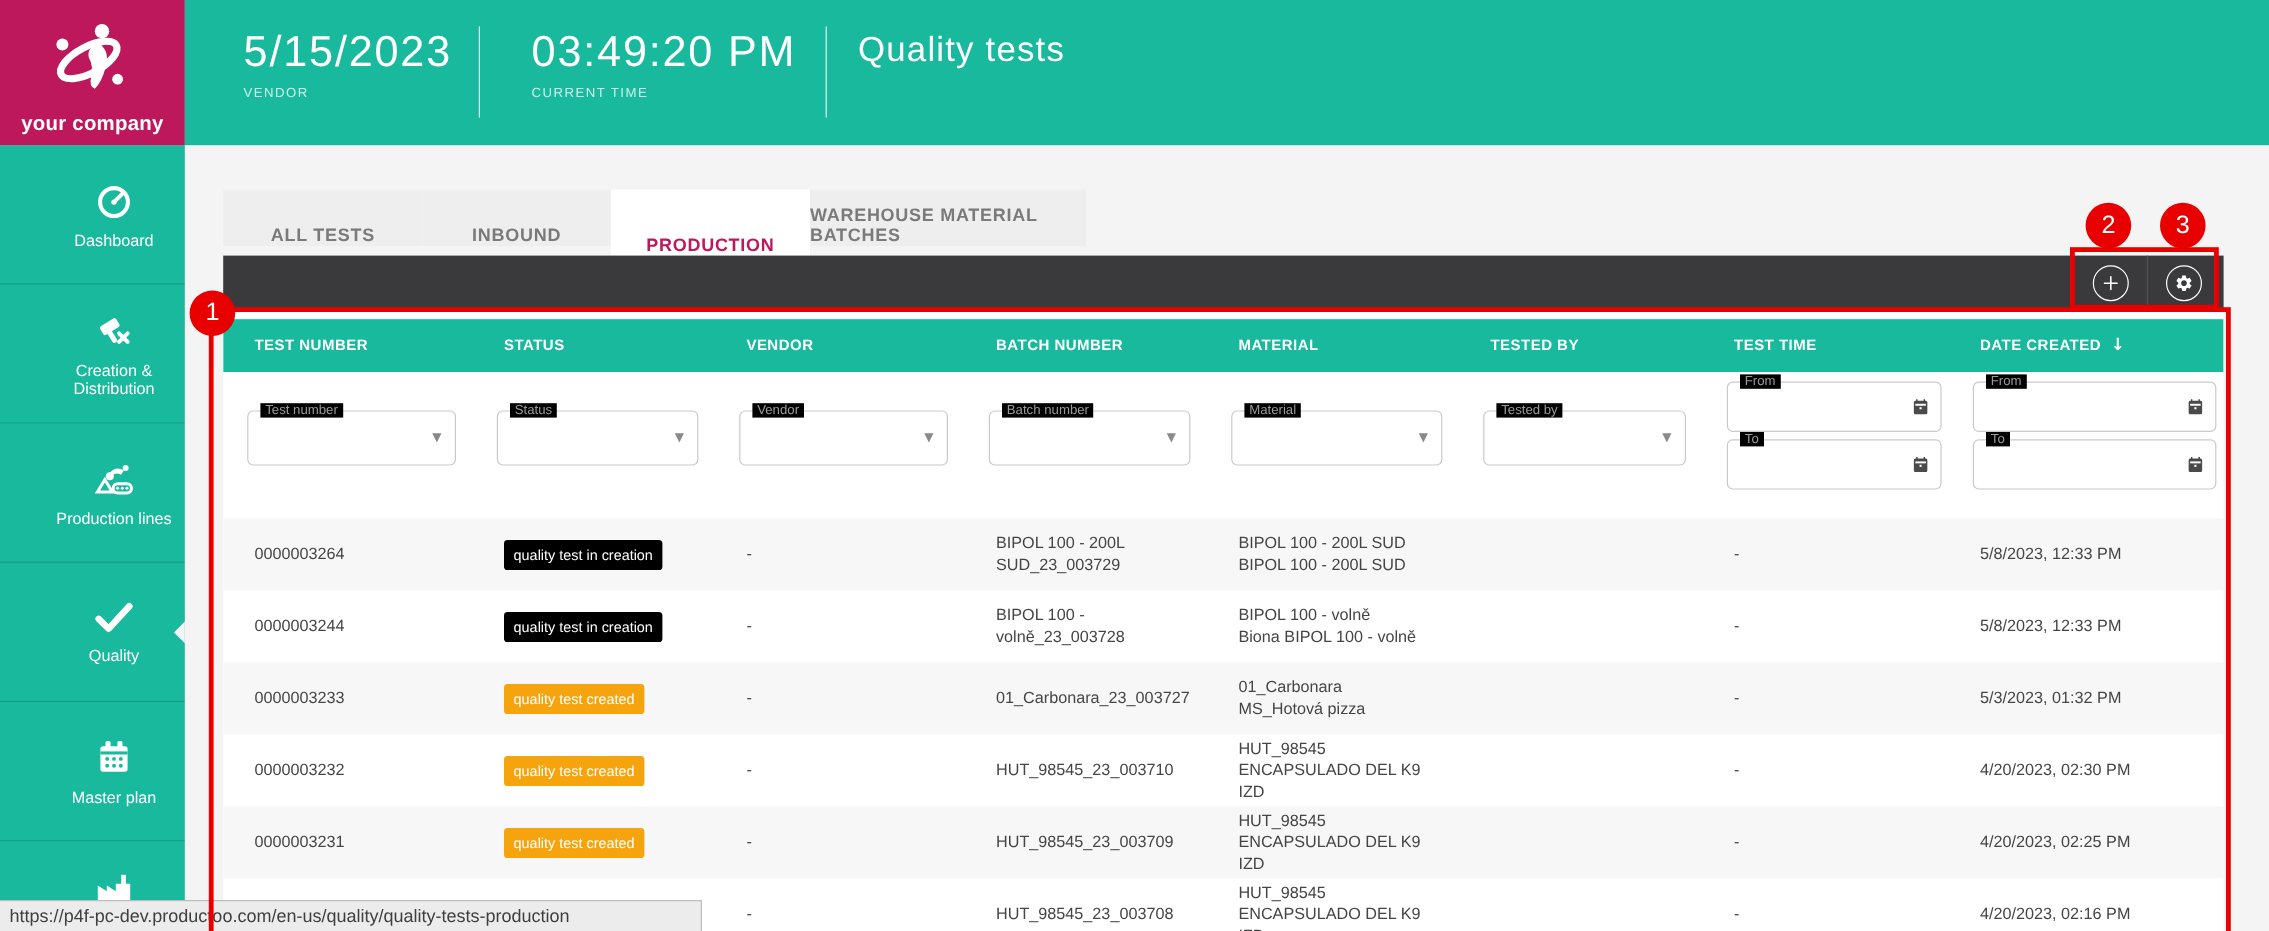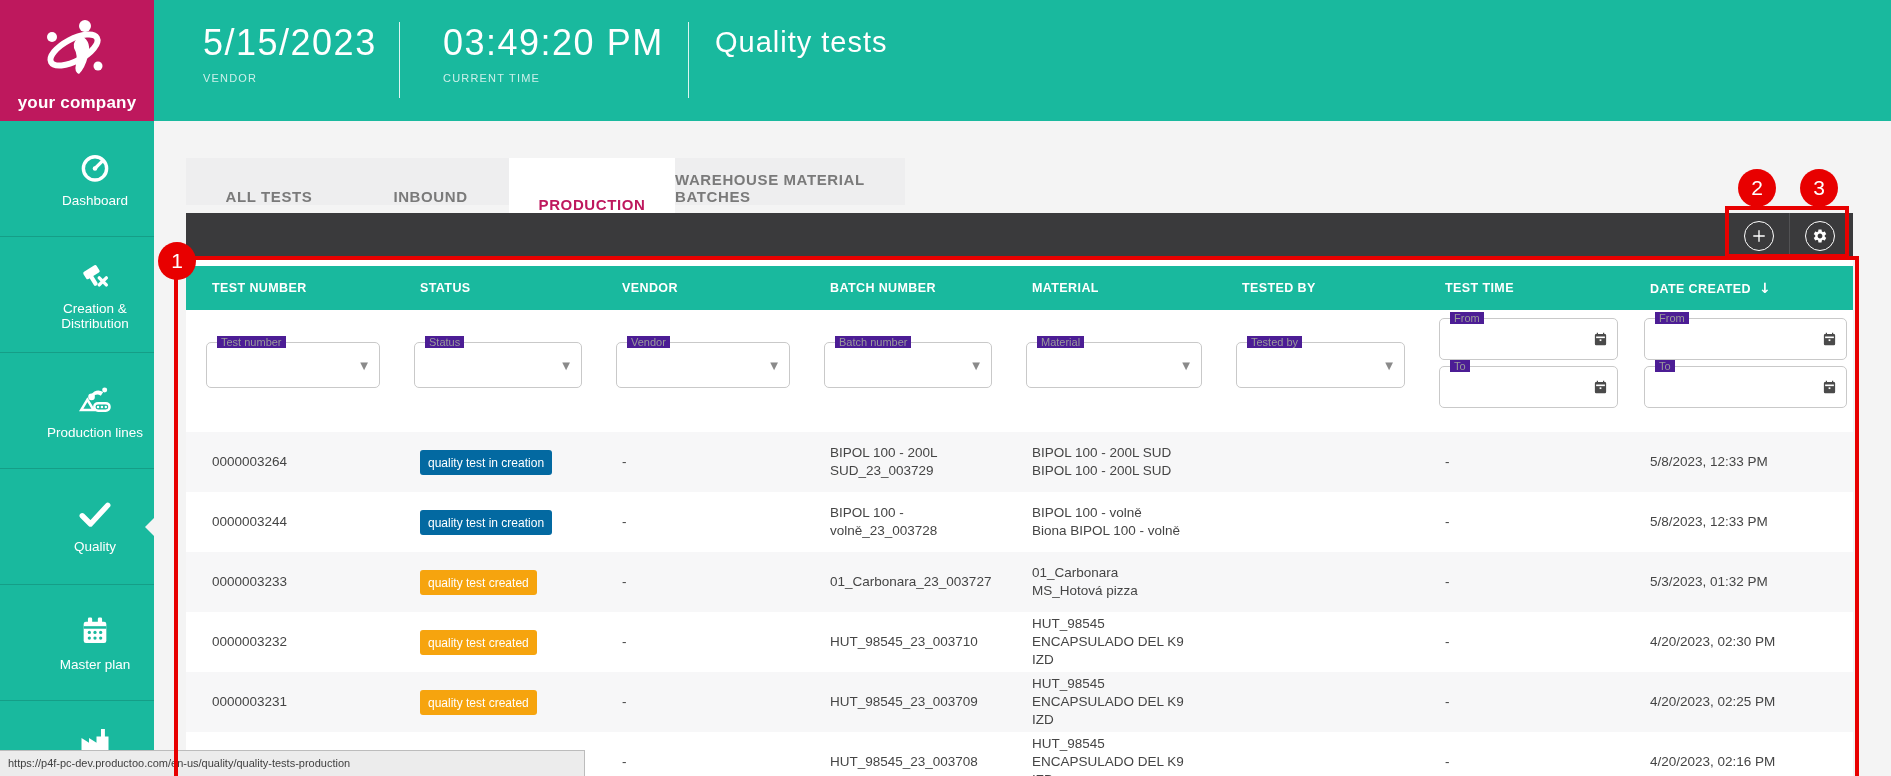--- a/index.html
+++ b/index.html
@@ -54,40 +54,40 @@
   .panel { position:absolute; left:186px; top:258px; width:1667px; height:518px;
            background:#ffffff; z-index:5; overflow:hidden; }
   .tgrid { display:grid; grid-template-columns:208px 202px 208px 202px 210px 203px 205px 229px; }
   .thead { margin-top:8px; height:44px; background:#19b99e; align-items:center; }
   .th { color:#fff; font-size:12.5px; font-weight:bold; letter-spacing:.4px;
         padding-left:26px; white-space:nowrap; cursor:pointer; }
   .sort-arrow { font-family:"DejaVu Sans", sans-serif; font-weight:bold; margin-left:8px; font-size:14px; }
 
   .filter-row { height:122px; position:relative; align-items:start; }
   .ffield { position:relative; border:1px solid #c9c9c9; border-radius:5px; background:#fff; }
-  .ffield .flabel { position:absolute; top:-7px; left:10px; background:#4c1d95; padding:0 4px;
+  .ffield .flabel { position:absolute; top:-7px; left:10px; background:#000000; padding:0 4px;
                     font-size:11px; color:#9a9a9a; white-space:nowrap; }
   .fselect { margin:32px 0 0 20px; width:calc(100% - 34px); height:46px; cursor:pointer; }
   .fselect .caret { position:absolute; right:11px; top:50%; transform:translateY(-50%);
                     color:#8a8a8a; font-size:10px; font-family:"DejaVu Sans", sans-serif; }
   .fdates { display:flex; flex-direction:column; gap:6px; margin:8px 0 0 20px; width:calc(100% - 26px); }
   .fdate { height:42px; cursor:text; }
   .cal-ic { position:absolute; right:9px; top:50%; transform:translateY(-50%); cursor:pointer; }
 
   .row { height:60px; align-items:center; font-size:13.5px; color:#454545; cursor:pointer; }
   .row.odd { background:#f7f7f8; }
   .cell { padding-left:26px; padding-right:8px; line-height:18px; }
   .badge { display:inline-block; padding:4px 8px 3px; border-radius:3px; color:#fff; font-size:12px; white-space:nowrap; }
-  .badge.blue { background:#0369a1; }
+  .badge.blue { background:#000000; }
   .badge.orange { background:#f6a40e; }
 
   
   .url-bar { position:absolute; left:0; top:750px; width:585px; height:26px; background:#ececec;
              border:1px solid #bcbcbc; border-left:none; border-bottom:none; z-index:55;
-             font-size:11px; color:#3f3f3f; line-height:25px; padding-left:8px; white-space:nowrap; }
+             font-size:15px; color:#3f3f3f; line-height:25px; padding-left:8px; white-space:nowrap; }
 
   
   .ann { z-index:60; position:absolute; }
   .ann-rect { border:4px solid #e80000; }
   .ann-circle { width:38px; height:38px; border-radius:50%; background:#e80000; color:#fff;
                 display:flex; align-items:center; justify-content:center;
                 font-size:21px; }
   #ann-rect-table { left:174px; top:256px; width:1685px; height:540px; }
   #ann-rect-buttons { left:1725px; top:206px; width:124px; height:52px; }
   #ann-c1 { left:158px; top:242px; }

